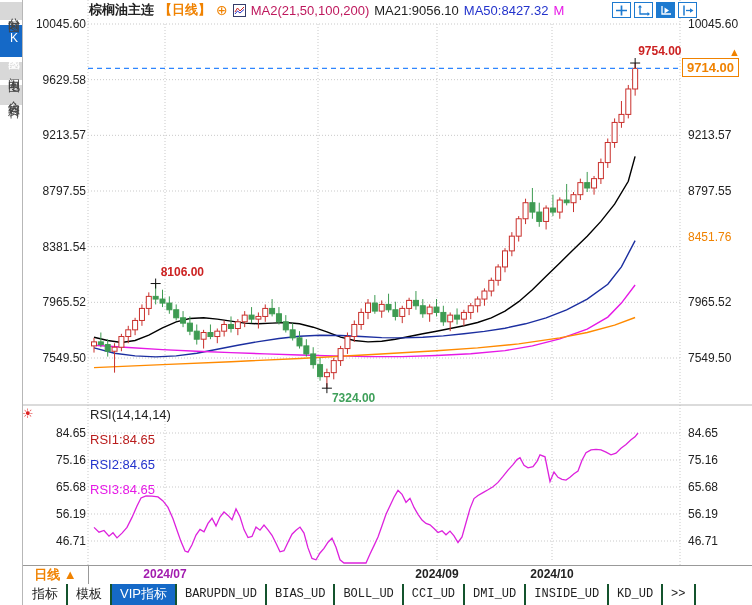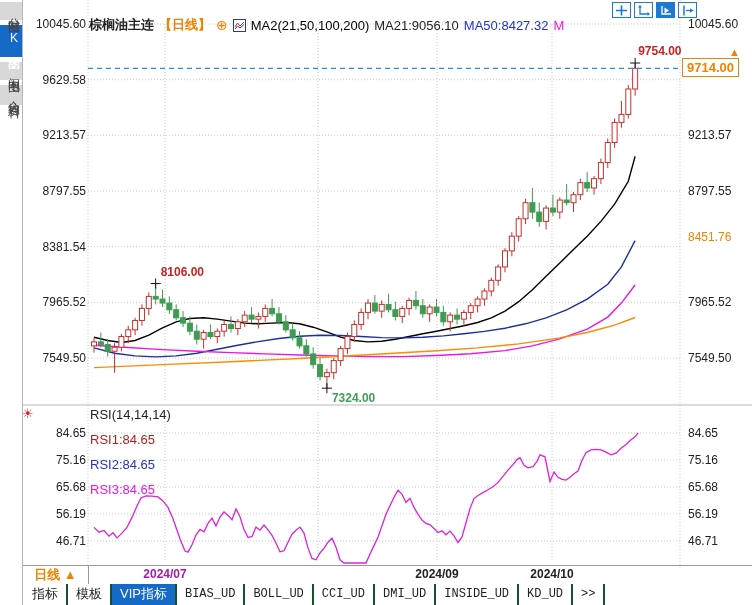--- a/index.html
+++ b/index.html
@@ -6,25 +6,25 @@
   body{width:752px;height:605px;position:relative;overflow:hidden;
        font-family:"Liberation Sans","DejaVu Sans",sans-serif;font-size:12px;color:#222;}
   .abs{position:absolute;}
   
   #sidebar{left:0;top:0;width:22px;height:605px;background:#fff;border-right:1px solid #b7b7b7;z-index:30;}
   .side-item{width:22px;margin-bottom:5px;padding:6px 0;background:#d8d8d8;color:#444;
      writing-mode:vertical-rl;text-orientation:upright;text-align:center;letter-spacing:2px;
      font-size:12px;cursor:pointer;}
   .side-item.active{background:#1569c7;color:#fff;}
   
-  #hdr{left:89px;top:16px;height:18px;display:flex;align-items:center;gap:5px;white-space:nowrap;z-index:20;}
+  #hdr{left:89px;top:1px;height:18px;display:flex;align-items:center;gap:5px;white-space:nowrap;z-index:20;}
   .t-title{font-weight:700;color:#222;font-size:13px;}
   .t-period{color:#f08200;font-weight:700;font-size:13px;}
   .t-plus{color:#f08200;font-size:14px;line-height:12px;}
-  .ma-label{color:#000000;font-size:13px;}
+  .ma-label{color:#be185d;font-size:13px;}
   .ma-item{font-size:13px;}
   #hicons{left:612px;top:2px;display:flex;gap:3px;z-index:25;}
   .hicon{width:17px;height:14px;border:1px solid #1d7ad0;background:#fff;display:inline-flex;
          align-items:center;justify-content:center;cursor:pointer;}
   .hicon.filled{background:#1d7ad0;}
   
   .ylab{position:absolute;width:62px;text-align:right;font-size:12px;color:#222;height:14px;line-height:14px;}
   .ylab-r{position:absolute;text-align:left;font-size:12px;color:#222;height:14px;line-height:14px;}
   .anno{position:absolute;font-weight:700;font-size:12px;white-space:nowrap;}
   
@@ -343,20 +343,21 @@
 <div class="xdate" style="left: 165px; color: #a21caf;">2024/07</div>
     <div class="xdate" style="left: 318px; color: rgb(240, 130, 0); margin-top: 20px;">2024/07/26 星期五</div>
     <div class="xdate" style="left: 437px; color: rgb(34, 34, 34);">2024/09</div>
     <div class="xdate" style="left: 552px; color: rgb(34, 34, 34);">2024/10</div>
   </div>
 
 <div id="tabbar" class="abs">
     <div class="tab">指标</div>
     <div class="tab">模板</div>
     <div class="tab active">VIP指标</div>
+    <div class="tab mono">BARUPDN_UD</div>
     <div class="tab mono">BIAS_UD</div>
     <div class="tab mono">BOLL_UD</div>
     <div class="tab mono">CCI_UD</div>
     <div class="tab mono">DMI_UD</div>
     <div class="tab mono">INSIDE_UD</div>
     <div class="tab mono">KD_UD</div>
     <div class="tab mono">&gt;&gt;</div>
   </div>
 
 </body></html>

